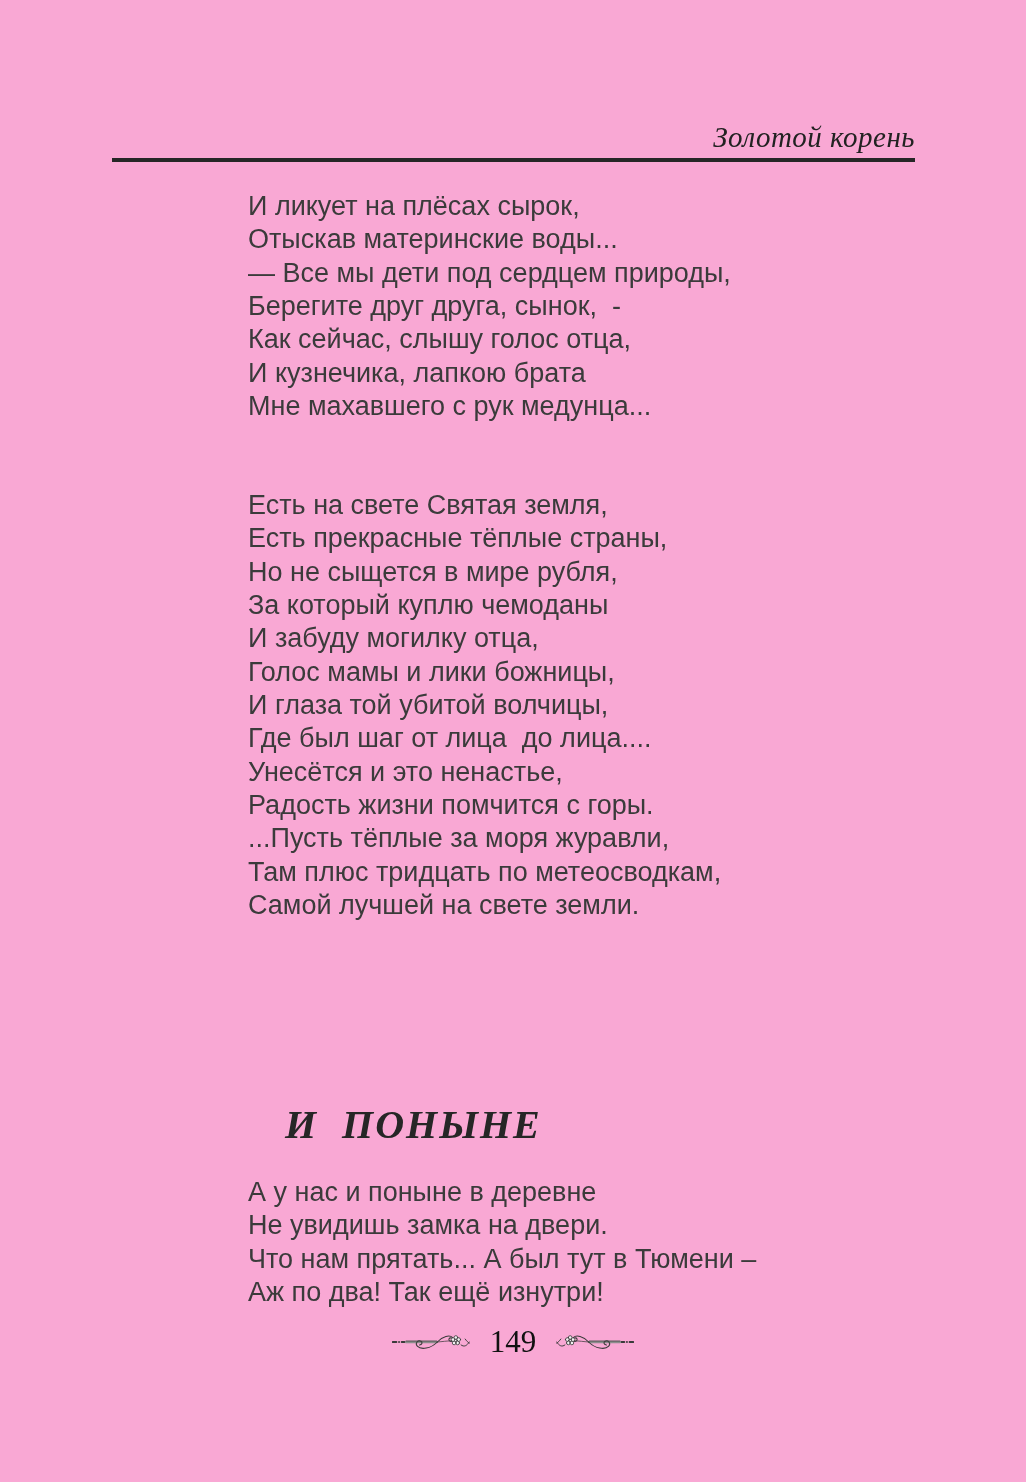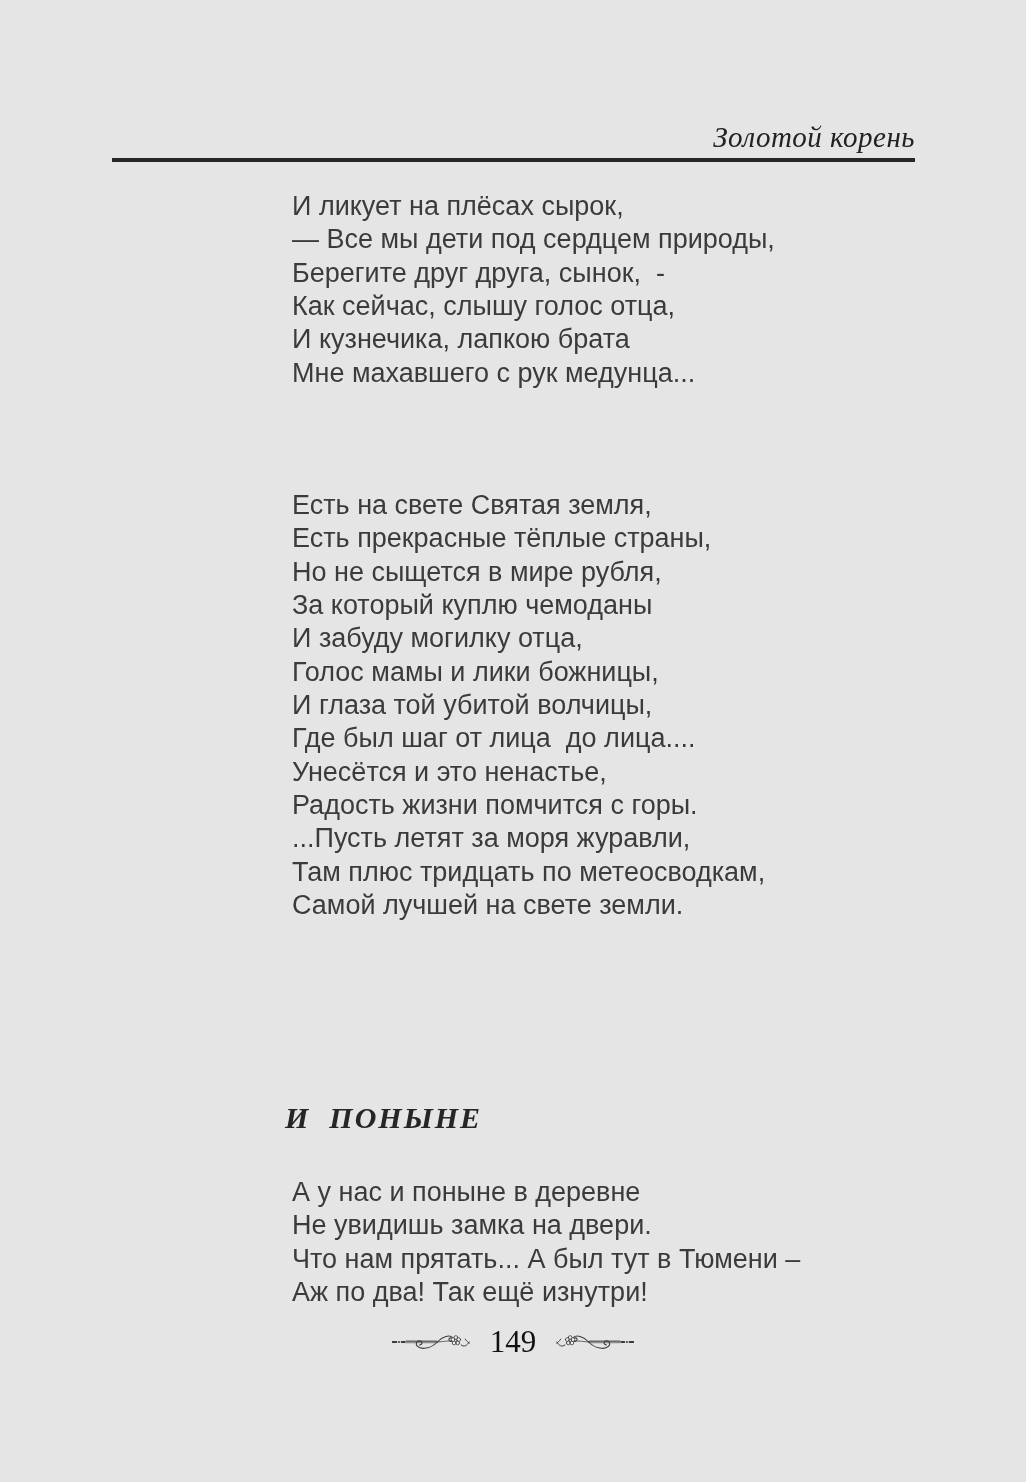--- a/index.html
+++ b/index.html
@@ -1,20 +1,20 @@
 <!DOCTYPE html>
 <html lang="ru"><head>
 <meta charset="utf-8">
 <style>
   html, body { margin: 0; padding: 0; background: #ffffff; }
   .page {
     position: relative;
     width: 1026px;
     height: 1482px;
-    background: #e5e5e5;
+    background: #f9a8d4;
     overflow: hidden;
     font-family: "Liberation Sans", sans-serif;
   }
   .running-head {
     position: absolute;
     top: 121px;
     right: 111px;
     font-family: "Liberation Serif", "DejaVu Serif", serif;
     font-style: italic;
     font-size: 29px;
@@ -31,32 +31,32 @@
     background: #262626;
   }
   .stanza {
     position: absolute;
     left: 248px;
     color: #3b3b3b;
     font-size: 27px;
     line-height: 33.35px;
     font-family: "Liberation Sans", sans-serif;
   }
-  .stanza .line { white-space: pre; margin-left: 44px; }
+  .stanza .line { white-space: pre; }
   .stanza-1 { top: 190px; }
   .stanza-2 { top: 489px; }
   .stanza-3 { top: 1176px; }
   .section-title {
     position: absolute;
     left: 285px;
     top: 1101px;
     font-family: "Liberation Serif", "DejaVu Serif", serif;
     font-style: italic;
     font-weight: bold;
-    font-size: 30px;
+    font-size: 40px;
     color: #262626;
     letter-spacing: 2px;
     white-space: pre;
     text-align: center;
   }
   .footer {
     position: absolute;
     top: 1326px;
     left: 0;
     width: 100%;
@@ -79,39 +79,40 @@
 <body>
 
 <div class="page">
 
   <div class="running-head">Золотой корень</div>
 
   <div class="rule"></div>
 
   <div class="stanza stanza-1">
       <div class="line">И ликует на плёсах сырок,</div>
+      <div class="line">Отыскав материнские воды...</div>
       <div class="line">— Все мы дети под сердцем природы,</div>
       <div class="line">Берегите друг друга, сынок,  -</div>
       <div class="line">Как сейчас, слышу голос отца,</div>
       <div class="line">И кузнечика, лапкою брата</div>
       <div class="line">Мне махавшего с рук медунца...</div>
     </div>
 
   <div class="stanza stanza-2">
       <div class="line">Есть на свете Святая земля,</div>
       <div class="line">Есть прекрасные тёплые страны,</div>
       <div class="line">Но не сыщется в мире рубля,</div>
       <div class="line">За который куплю чемоданы</div>
       <div class="line">И забуду могилку отца,</div>
       <div class="line">Голос мамы и лики божницы,</div>
       <div class="line">И глаза той убитой волчицы,</div>
       <div class="line">Где был шаг от лица  до лица....</div>
       <div class="line">Унесётся и это ненастье,</div>
       <div class="line">Радость жизни помчится с горы.</div>
-      <div class="line">...Пусть летят за моря журавли,</div>
+      <div class="line">...Пусть тёплые за моря журавли,</div>
       <div class="line">Там плюс тридцать по метеосводкам,</div>
       <div class="line">Самой лучшей на свете земли.</div>
     </div>
 
   <div class="section-title">И  ПОНЫНЕ</div>
 
   <div class="stanza stanza-3">
       <div class="line">А у нас и поныне в деревне</div>
       <div class="line">Не увидишь замка на двери.</div>
       <div class="line">Что нам прятать... А был тут в Тюмени –</div>

